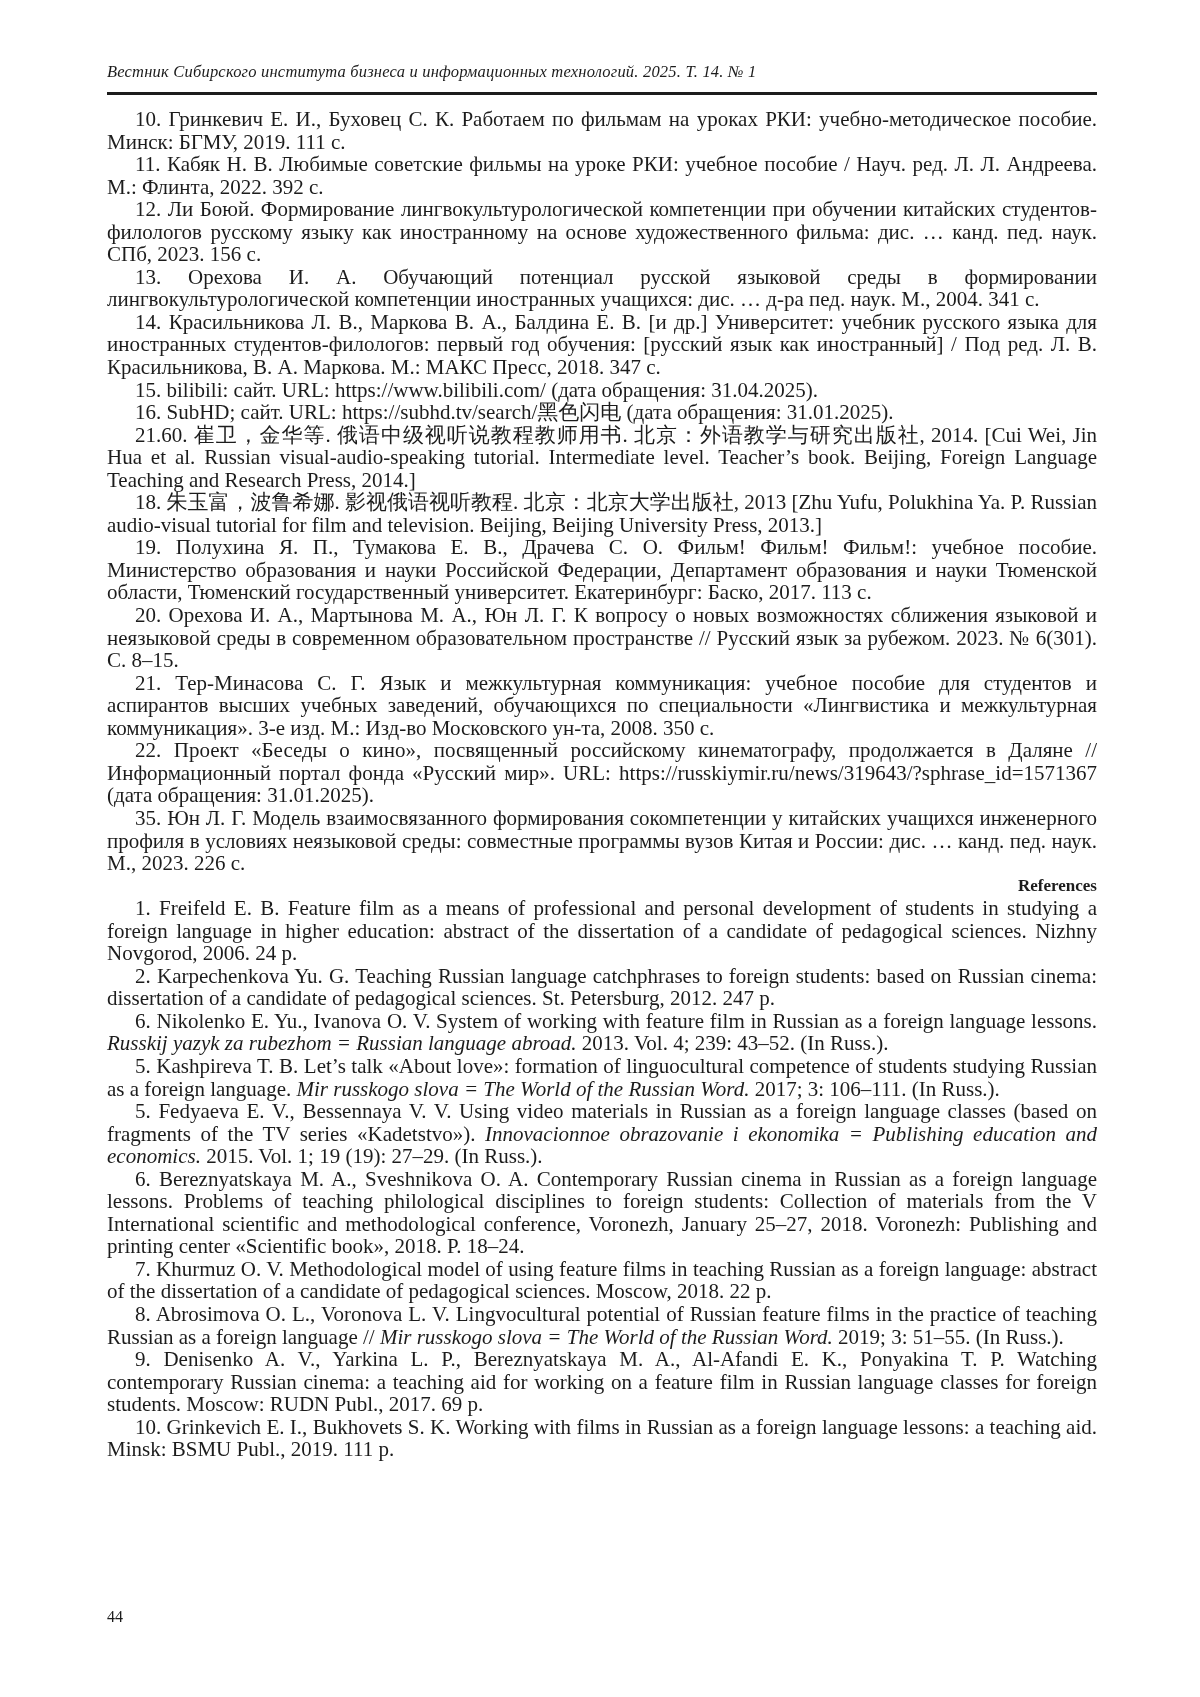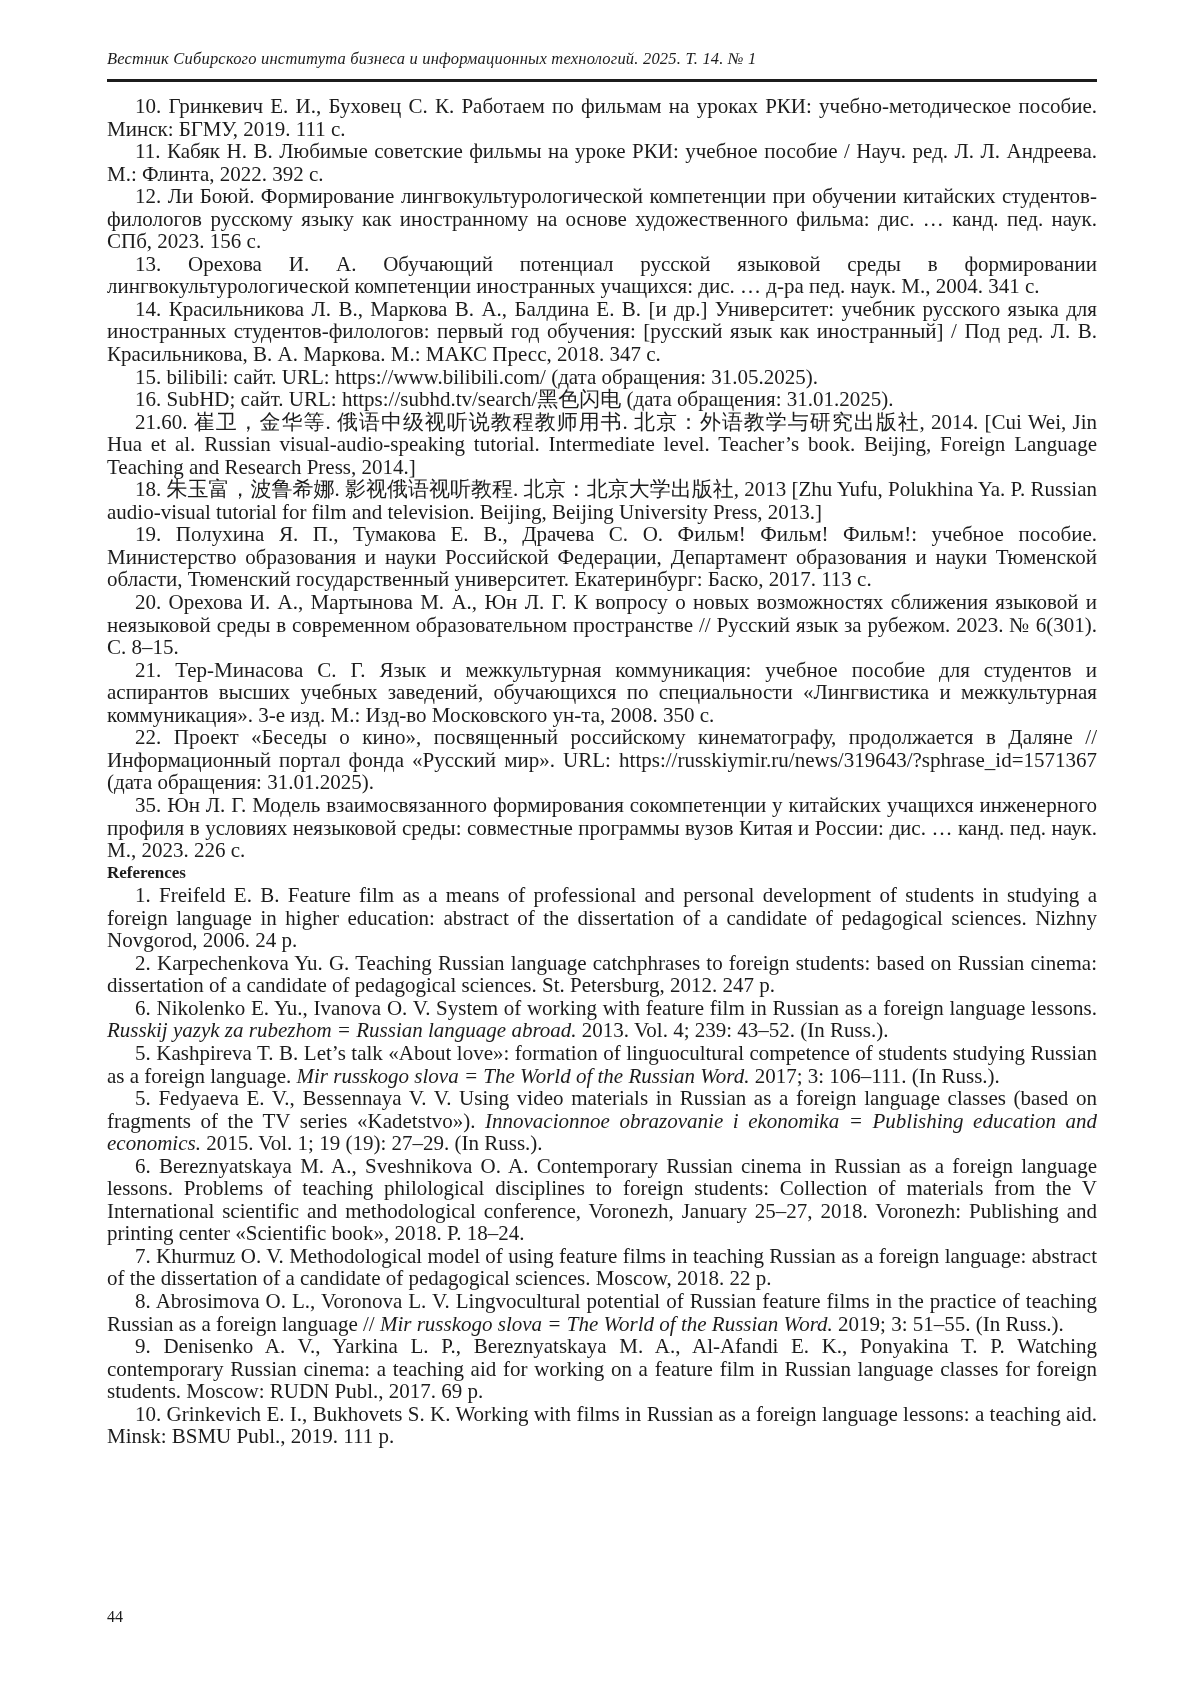--- a/index.html
+++ b/index.html
@@ -12,21 +12,21 @@
     height: 1697px;
     position: relative;
     font-family: "Liberation Serif", "DejaVu Serif", serif;
     color: #1c1c1c;
     overflow: hidden;
   }
   .page {
     box-sizing: border-box;
     width: 1200px;
     height: 1289px;
-    padding: 48px 103px 0 107px;
+    padding: 61px 103px 0 107px;
     position: relative;
   }
   .journal-header {
     font-style: italic;
     font-size: 16.5px;
     line-height: 22px;
     margin: 0 0 9px 0;
     letter-spacing: 0.2px;
   }
   .header-rule {
@@ -39,21 +39,21 @@
     font-size: 21px;
     line-height: 22.55px;
     text-align: justify;
     text-indent: 28px;
   }
   .entry i { font-style: italic; }
   .references-heading {
     font-size: 17px;
     line-height: 22.55px;
     font-weight: bold;
-    text-align: left;
+    text-align: right;
     margin: 0;
   }
   .page-number {
     position: absolute;
     left: 107px;
     top: 1608px;
     font-size: 16px;
   }
 </style>
 </head>
@@ -64,21 +64,21 @@
   <p class="journal-header">Вестник Сибирского института бизнеса и информационных технологий. 2025. Т. 14. № 1</p>
 
   <hr class="header-rule">
 
   <div>
       <p class="entry"><span>10. Гринкевич Е. И., Буховец С. К. Работаем по фильмам на уроках РКИ: учебно-методическое пособие. Минск: БГМУ, 2019. 111 с.</span></p>
       <p class="entry"><span>11. Кабяк Н. В. Любимые советские фильмы на уроке РКИ: учебное пособие / Науч. ред. Л. Л. Андреева. М.: Флинта, 2022. 392 с.</span></p>
       <p class="entry"><span>12. Ли Боюй. Формирование лингвокультурологической компетенции при обучении китайских студентов-филологов русскому языку как иностранному на основе художественного фильма: дис. … канд. пед. наук. СПб, 2023. 156 с.</span></p>
       <p class="entry"><span>13. Орехова И. А. Обучающий потенциал русской языковой среды в формировании лингвокультурологической компетенции иностранных учащихся: дис. … д-ра пед. наук. М., 2004. 341 с.</span></p>
       <p class="entry"><span>14. Красильникова Л. В., Маркова В. А., Балдина Е. В. [и др.] Университет: учебник русского языка для иностранных студентов-филологов: первый год обучения: [русский язык как иностранный] / Под ред. Л. В. Красильникова, В. А. Маркова. М.: МАКС Пресс, 2018. 347 с.</span></p>
-      <p class="entry"><span>15. bilibili: сайт. URL: https://www.bilibili.com/ (дата обращения: 31.05.2025).</span></p>
+      <p class="entry"><span>15. bilibili: сайт. URL: https://www.bilibili.com/ (дата обращения: 31.04.2025).</span></p>
       <p class="entry"><span>16. SubHD; сайт. URL: https://subhd.tv/search/黑色闪电 (дата обращения: 31.01.2025).</span></p>
       <p class="entry"><span>21.60. 崔卫，金华等.  俄语中级视听说教程教师用书.  北京：外语教学与研究出版社, 2014. [Cui Wei, Jin Hua et al. Russian visual-audio-speaking tutorial. Intermediate level. Teacher’s book. Beijing, Foreign Language Teaching and Research Press, 2014.]</span></p>
       <p class="entry"><span>18. 朱玉富，波鲁希娜.  影视俄语视听教程.  北京：北京大学出版社, 2013 [Zhu Yufu, Polukhina Ya. P. Russian audio-visual tutorial for film and television. Beijing, Beijing University Press, 2013.]</span></p>
       <p class="entry"><span>19. Полухина Я. П., Тумакова Е. В., Драчева С. О. Фильм! Фильм! Фильм!: учебное пособие. Министерство образования и науки Российской Федерации, Департамент образования и науки Тюменской области, Тюменский государственный университет. Екатеринбург: Баско, 2017. 113 с.</span></p>
       <p class="entry"><span>20. Орехова И. А., Мартынова М. А., Юн Л. Г. К вопросу о новых возможностях сближения языковой и неязыковой среды в современном образовательном пространстве // Русский язык за рубежом. 2023. № 6(301). С. 8–15.</span></p>
       <p class="entry"><span>21. Тер-Минасова С. Г. Язык и межкультурная коммуникация: учебное пособие для студентов и аспирантов высших учебных заведений, обучающихся по специальности «Лингвистика и межкультурная коммуникация». 3-е изд. М.: Изд-во Московского ун-та, 2008. 350 с.</span></p>
       <p class="entry"><span>22. Проект «Беседы о кино», посвященный российскому кинематографу, продолжается в Даляне // Информационный портал фонда «Русский мир». URL: https://russkiymir.ru/news/319643/?sphrase_id=1571367 (дата обращения: 31.01.2025).</span></p>
       <p class="entry"><span>35. Юн Л. Г. Модель взаимосвязанного формирования сокомпетенции у китайских учащихся инженерного профиля в условиях неязыковой среды: совместные программы вузов Китая и России: дис. … канд. пед. наук. М., 2023. 226 с.</span></p>
     </div>
 

